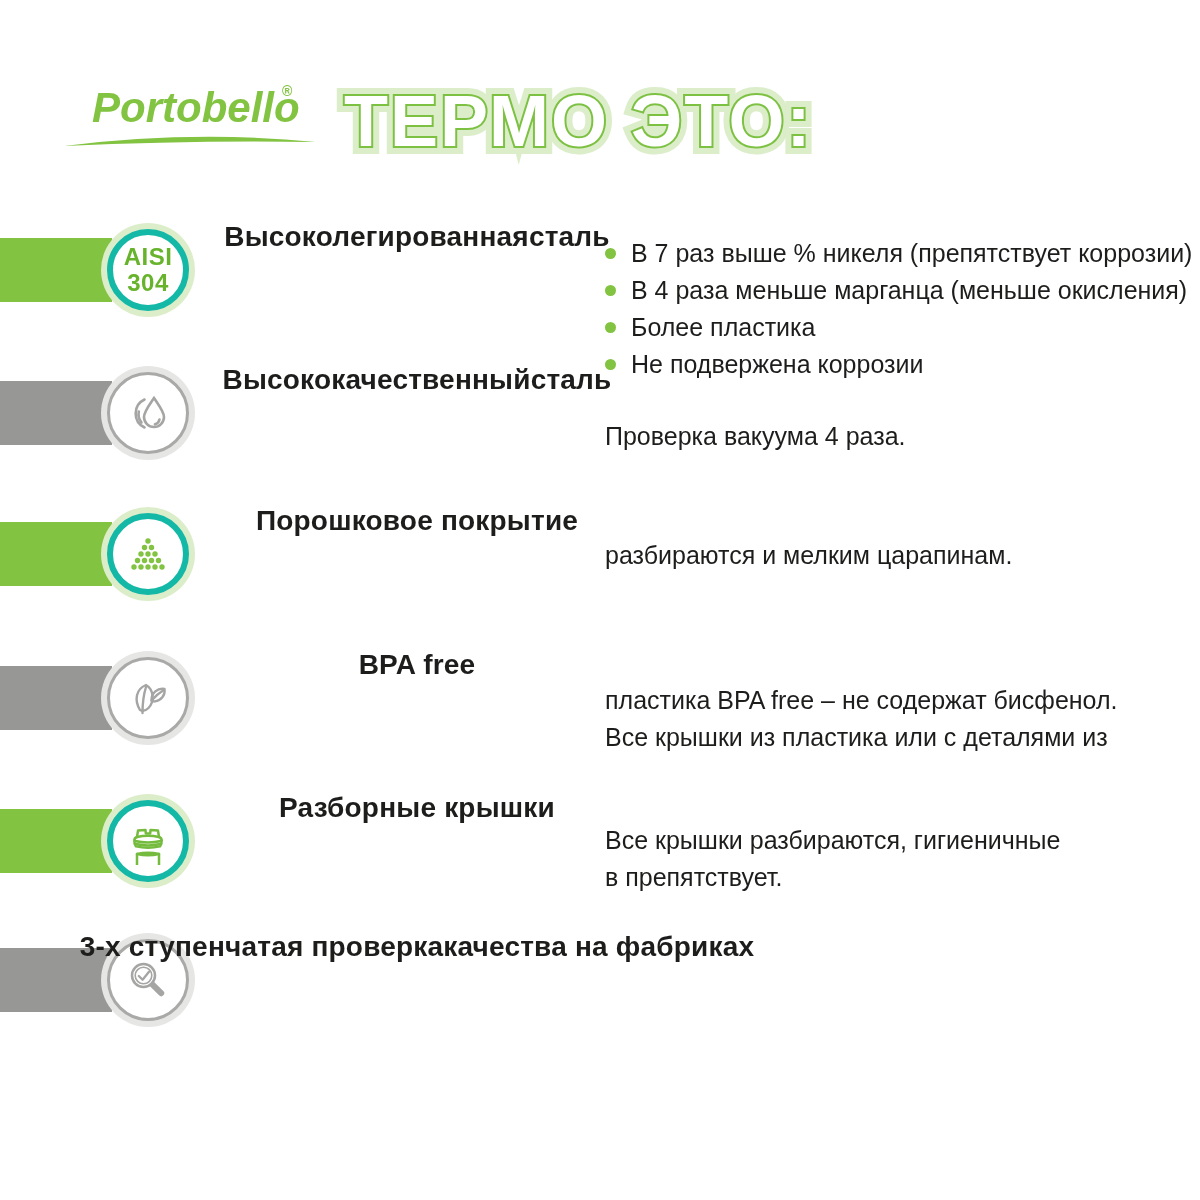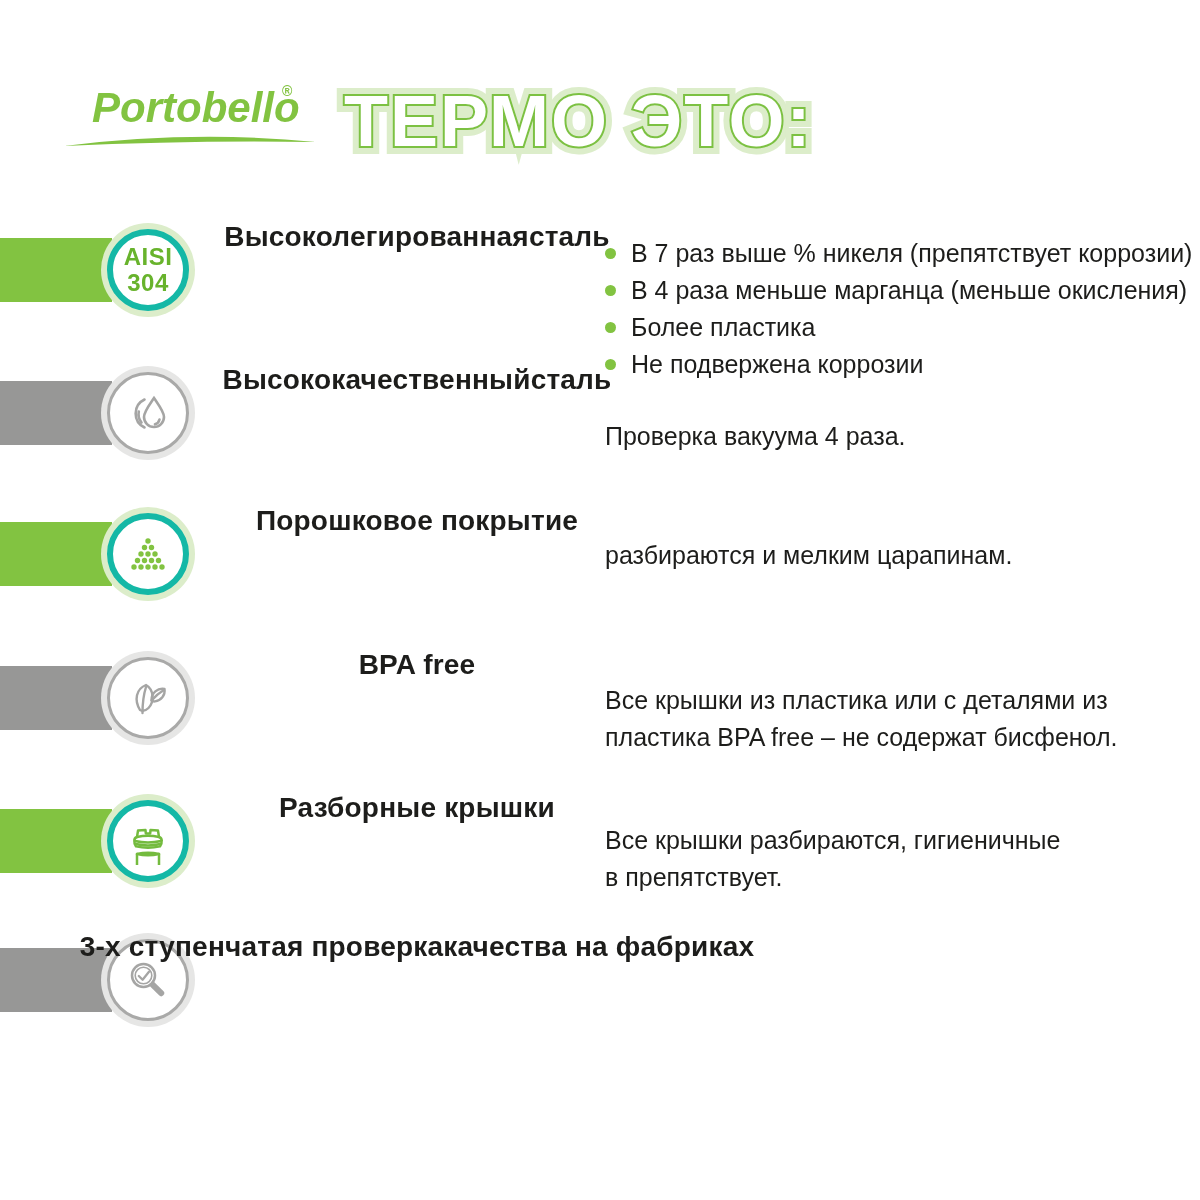--- a/index.html
+++ b/index.html
@@ -143,22 +143,22 @@
           <path d="M18.5,39 C18.5,31 19.5,21 22,13"></path>
           <path d="M27.5,26 C27.5,19 33.5,13.8 40.5,15 C41.5,21.5 37,26.5 31,27.4 C29.2,27.7 28,27 27.5,26 Z"></path>
           <path d="M27.5,26.5 C31,22.5 35.5,18.5 39.5,16.2"></path>
         </g>
       </svg>
     </div>
     <h2 class="title">
       <span>BPA free</span>
     </h2>
     <div class="desc">
+      <div>пластика BPA free – не содержат бисфенол.</div>
       <div>Все крышки из пластика или с деталями из</div>
-      <div>пластика BPA free – не содержат бисфенол.</div>
     </div>
   </section>
 
   <section class="row green" style="--cy:809px; --dt:790px">
     <div class="bar"></div>
     <div class="halo"></div>
     <div class="disc">
       <svg class="ic" width="48" height="48" viewBox="0 0 48 48">
         <g fill="none" stroke="#74bb3e" stroke-width="2.5" stroke-linecap="round" stroke-linejoin="round">
           <path d="M13,20 L14,13.6 L21.5,13 L21.8,16.4 L26.2,16.4 L26.5,13 L34,13.6 L35,20"></path>

